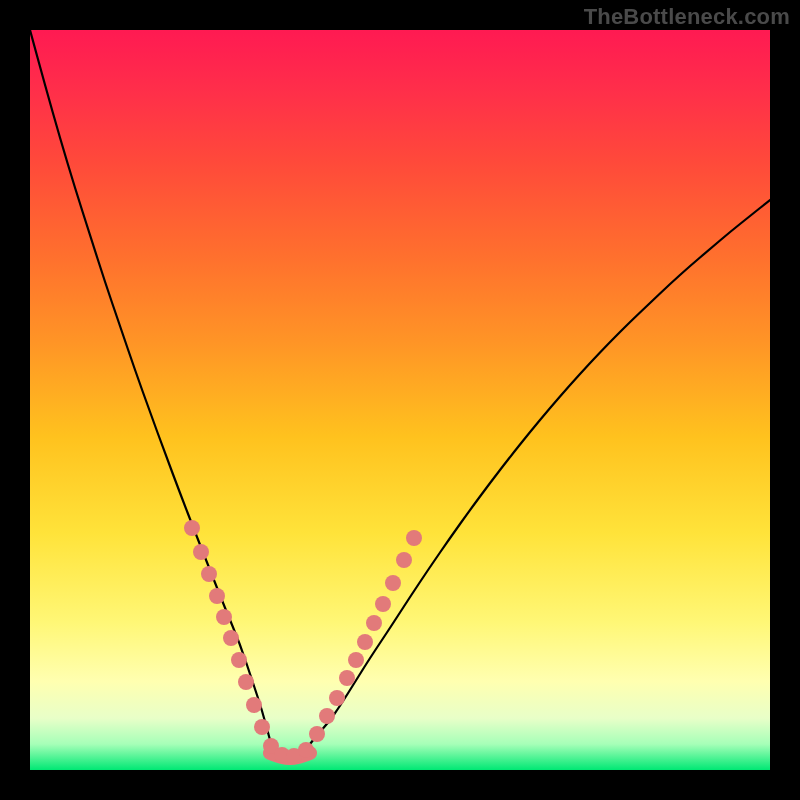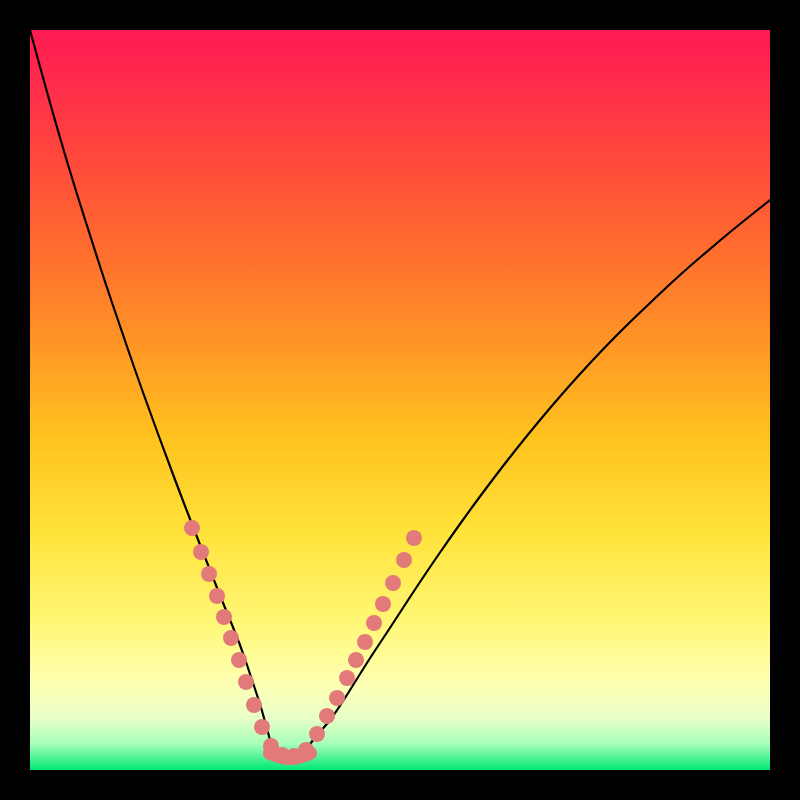--- a/index.html
+++ b/index.html
@@ -28,20 +28,21 @@
     width: 740px;
     height: 740px;
     overflow: hidden;
   }
   .plot svg { display: block; }
 </style>
 </head>
 <body>
 
 <div class="frame">
+  <div class="watermark">TheBottleneck.com</div>
   <div class="plot">
     <svg id="chart-svg" width="740" height="740" viewBox="0 0 740 740">
       <defs>
         <linearGradient id="bg-grad" x1="0" y1="0" x2="0" y2="1">
             <stop offset="0%" stop-color="#ff1a52"></stop>
             <stop offset="8%" stop-color="#ff2e4a"></stop>
             <stop offset="18%" stop-color="#ff4a3a"></stop>
             <stop offset="30%" stop-color="#ff6e2e"></stop>
             <stop offset="42%" stop-color="#ff9426"></stop>
             <stop offset="55.00000000000001%" stop-color="#ffc21e"></stop>

